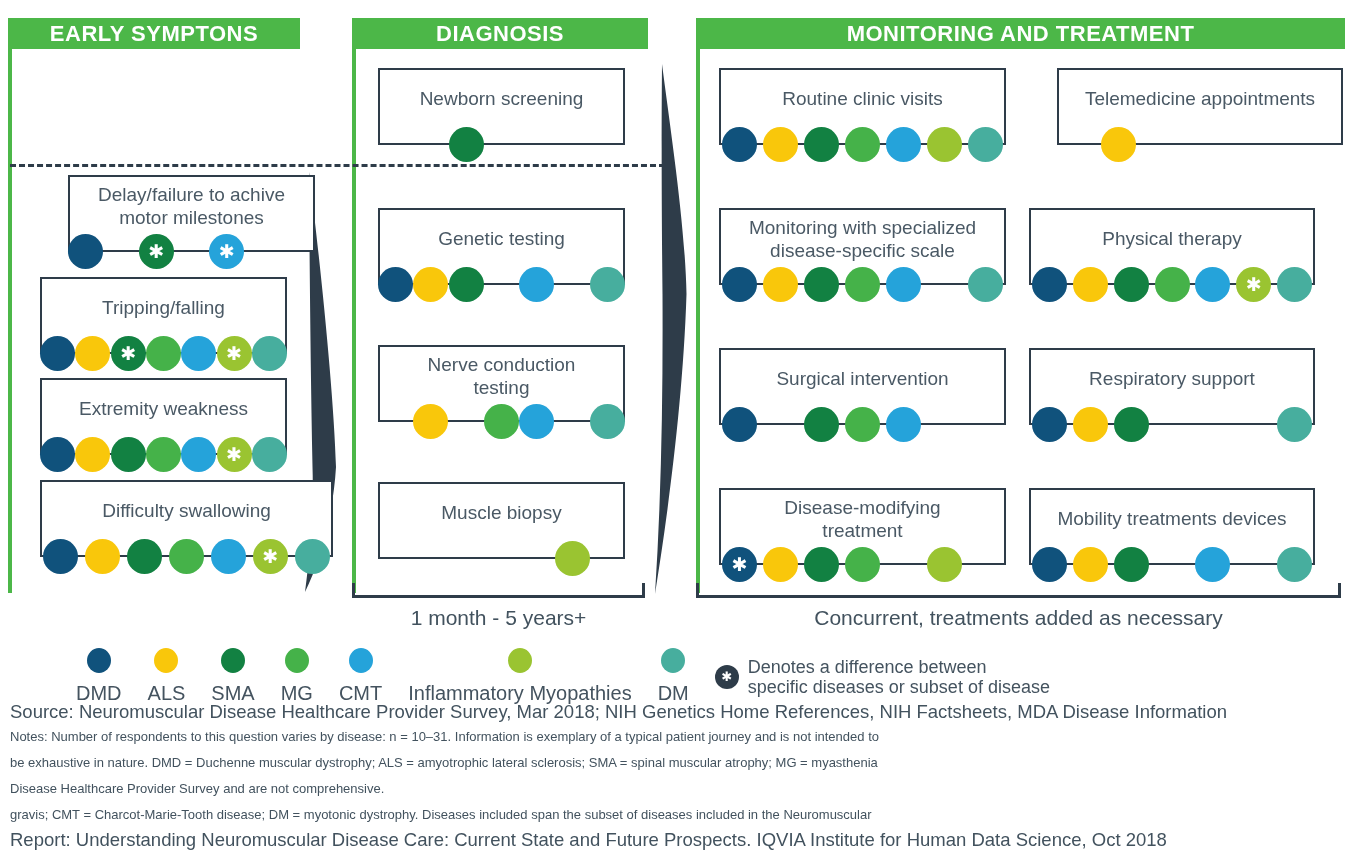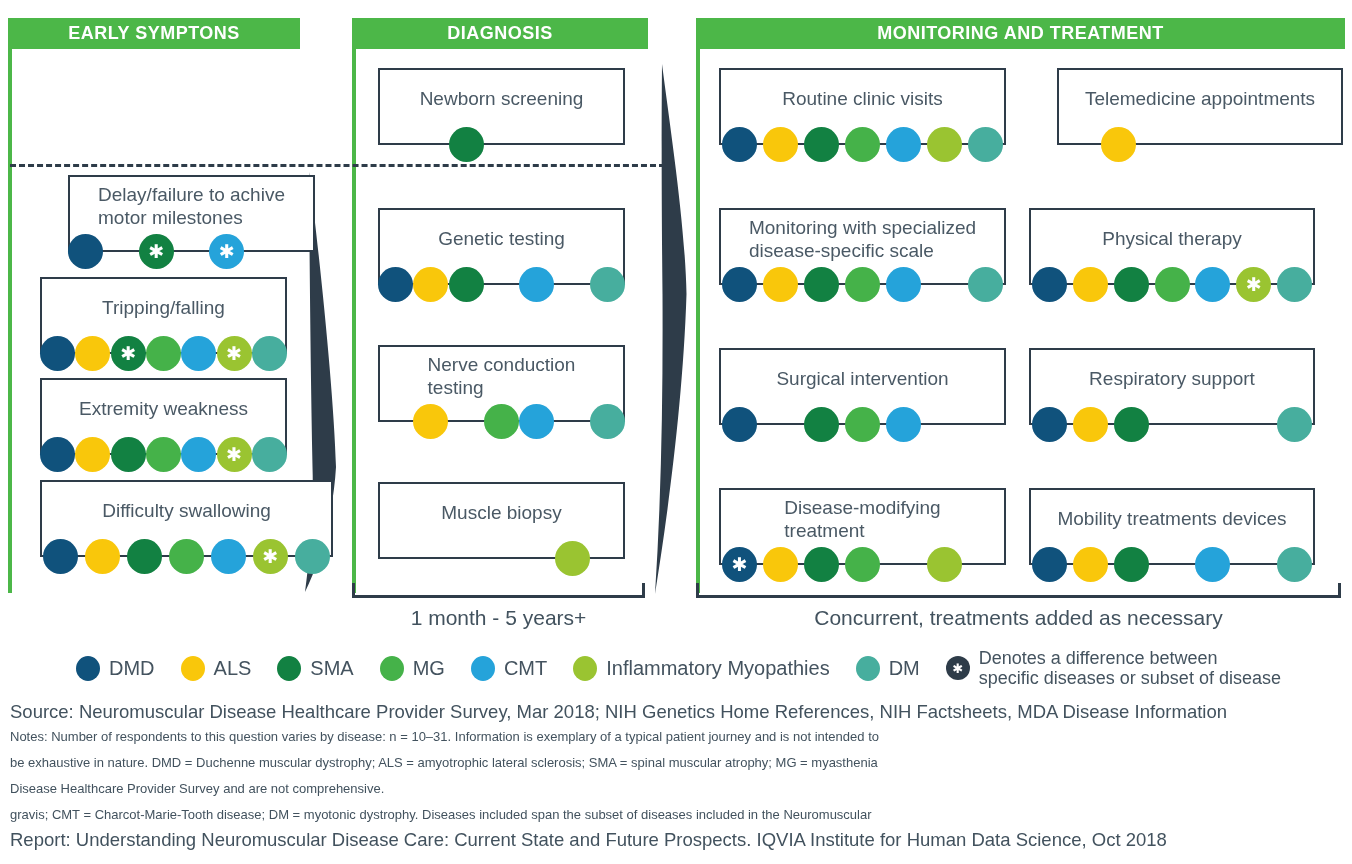--- a/index.html
+++ b/index.html
@@ -4,40 +4,40 @@
 <style>
   * { margin:0; padding:0; box-sizing:border-box; }
   html,body { background:#ffffff; }
   .canvas {
     position:relative; width:1352px; height:864px; background:#fff;
     font-family:"Liberation Sans", sans-serif; overflow:hidden; color:#44535f;
   }
   
   .col-header {
     position:absolute; top:18px; height:31px; background:#4cb748; color:#fff;
-    font-weight:bold; font-size:18px; letter-spacing:.5px;
+    font-weight:bold; font-size:22px; letter-spacing:.5px;
     display:flex; align-items:center; justify-content:center;
   }
   .h-early { left:8px;  width:292px; }
   .h-diag  { left:352px; width:296px; }
   .h-mon   { left:696px; width:649px; }
   
   .vline { position:absolute; top:18px; width:4px; height:575px; background:#4cb748; }
   .v-early { left:8px; } .v-diag { left:352px; } .v-mon { left:696px; }
   
   .dashline { position:absolute; top:164px; left:10px; width:655px; border-top:3px dashed #2e3c49; }
   
   .arrow { position:absolute; }
   .a1 { left:299px; top:172px; }
   .a2 { left:650px; top:64px; }
   
   .jbox { position:absolute; height:77px; border:2px solid #2e3c49; background:#fff; }
   .jbox .title {
     position:absolute; left:6px; right:6px; top:0; bottom:14px;
-    display:flex; align-items:center; justify-content:center; text-align:left;
+    display:flex; align-items:center; justify-content:center; text-align:center;
     color:#4a5965; font-size:19px; line-height:1.18; white-space:pre-line;
   }
   .dotrow { position:absolute; left:-2px; right:-2px; top:57px; height:35px; display:flex; }
   .dotslot { flex:1 1 0; display:flex; align-items:center; justify-content:center; }
   .dot {
     flex:0 0 auto; width:35px; height:35px; border-radius:50%;
     display:flex; align-items:center; justify-content:center;
     color:#fff; font-size:19px; line-height:1;
   }
   
@@ -46,21 +46,21 @@
     border-left:3px solid #2e3c49; border-right:3px solid #2e3c49; border-bottom:3px solid #2e3c49;
   }
   .b-diag { left:352px; width:293px; }
   .b-mon  { left:696px; width:645px; }
   .bracket-label { position:absolute; top:606px; text-align:center; font-size:21px; color:#42525e; }
   .bl-diag { left:352px; width:293px; }
   .bl-mon  { left:696px; width:645px; }
   
   .legend { position:absolute; left:76px; top:648px; right:30px; display:flex; align-items:center; gap:26px; }
   .legend-items { display:flex; align-items:center; gap:26px; }
-  .legend-item { display:flex; align-items:center; gap:9px; font-size:20px; color:#44535f; white-space:nowrap; }
+  .legend-item { display:flex; align-items:center; gap:9px; font-size:20px; color:#44535f; white-space:nowrap;flex-direction:column; }
   .legend-dot { width:24px; height:25px; border-radius:50%; flex:0 0 auto; }
   .legend-note { display:flex; align-items:center; gap:9px; }
   .ast-badge {
     flex:0 0 auto; width:24px; height:24px; border-radius:50%; background:#2e3c49; color:#fff;
     display:flex; align-items:center; justify-content:center; font-size:13px; line-height:1;
   }
   .note-lines { font-size:18px; line-height:20px; color:#44535f; }
   
   .src    { position:absolute; left:10px; top:701px; font-size:18.5px; color:#42525e; }
   .notes  { position:absolute; left:10px; top:724px; font-size:13px; line-height:26px; color:#42525e; }

